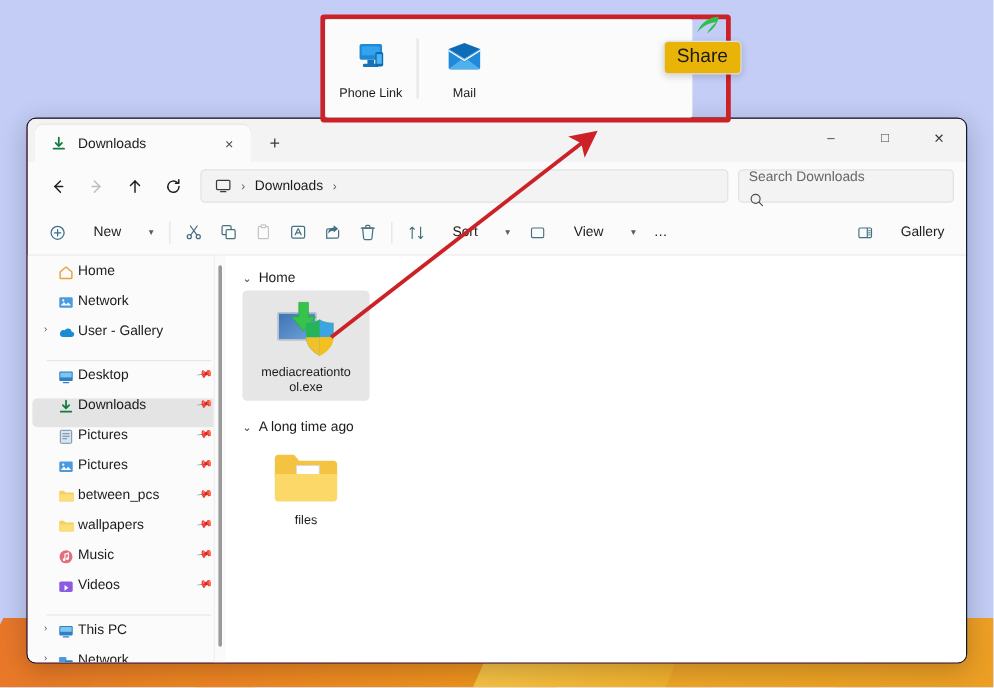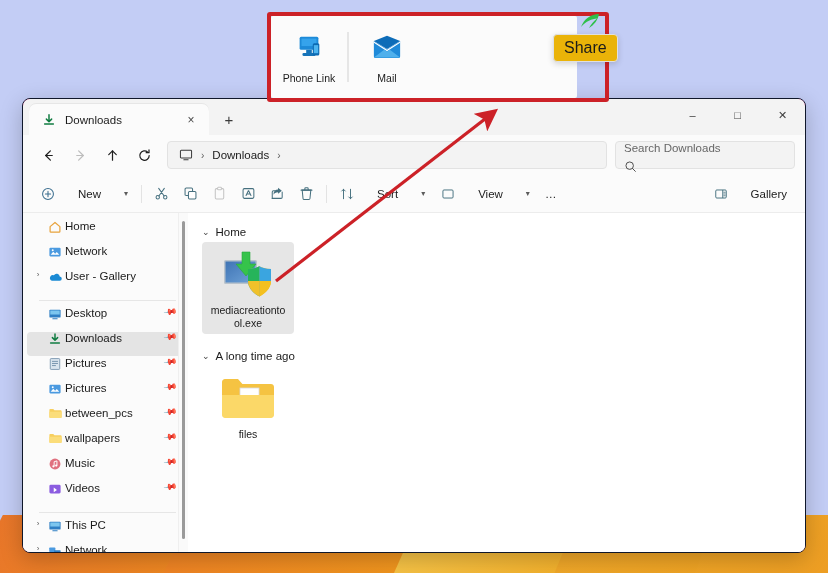--- a/index.html
+++ b/index.html
@@ -171,21 +171,21 @@
   }
 
   .content { flex: 1; background: #fff; padding: 10px 0 0 10px; position: relative; overflow: hidden; }
   .group-header {
     display: flex; align-items: center; gap: 6px;
     font-size: 11.5px; color: #1b1b1b; margin: 3px 0 4px 4px;
   }
   .group-header .gchev { font-size: 9px; color: #444; }
   .tiles { display: flex; gap: 10px; padding-left: 4px; flex-wrap: wrap; }
   .tile {
-    width: 92px; padding: 6px 4px 4px;
+    width: 106px; padding: 6px 4px 4px;
     display: flex; flex-direction: column; align-items: center; gap: 4px;
     border-radius: 4px;
   }
   .tile.selected { background: #e6e6e6; }
   .tile .thumb { width: 60px; height: 52px; display: flex; align-items: center; justify-content: center; }
   .tile .tname {
     font-size: 10.5px; color: #1b1b1b; text-align: center; line-height: 1.22;
     word-break: break-all; width: 78px;
   }
 

